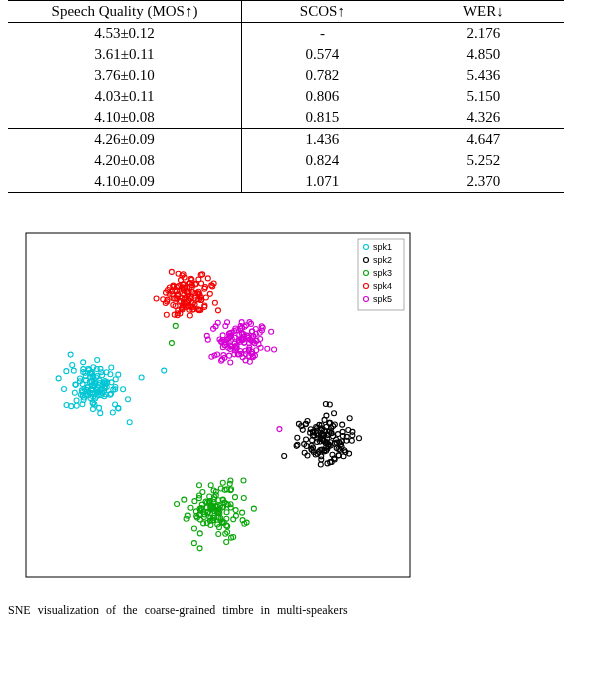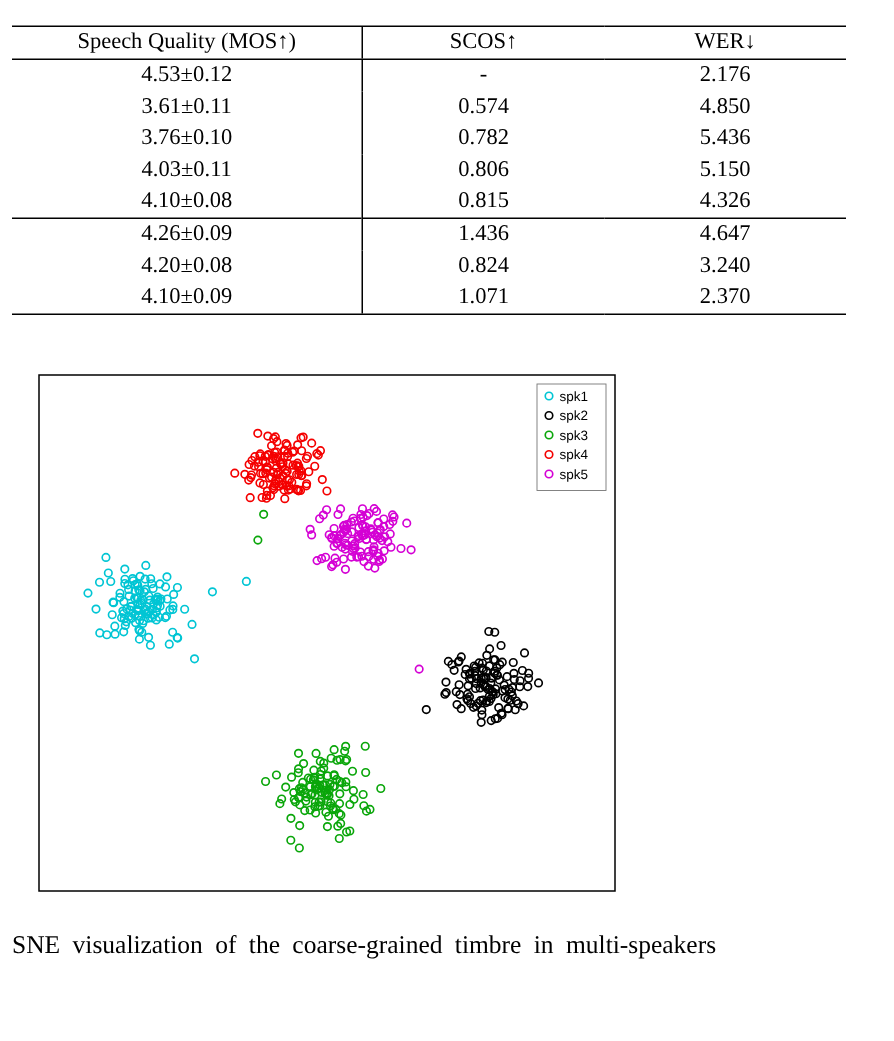--- a/index.html
+++ b/index.html
@@ -6,21 +6,21 @@
     margin: 0;
     padding: 0;
     font-family: "Times New Roman", Times, serif;
     font-size: 15px;
     color: #000;
     width: 596px;
     background: #fff;
   }
   .page {
     width: 572px;
-    padding: 17px 8px 0 8px;
+    padding: 0 8px 0 8px;
     box-sizing: border-box;
   }
   table.data-table {
     border-collapse: collapse;
     width: 100%;
     margin: 0 auto;
   }
   table.data-table th, table.data-table td {
     padding: 2px 12px;
     text-align: center;
@@ -41,21 +41,21 @@
   .chart-wrap {
     width: 100%;
     display: flex;
     justify-content: flex-start;
     margin-top: 22px;
   }
   svg.scatter {
     display: block;
   }
   .caption {
-    font-size: 17px;
+    font-size: 12px;
     margin-top: 8px;
     padding-left: 0;
     word-spacing: 4px;
   }
 </style>
 </head>
 <body>
 
 <div class="page">
 
@@ -96,21 +96,21 @@
       </tbody>
     <tbody id="tbody-bottom">
         <tr class="sec-top">
           <td class="col-mos bold">4.26±0.09</td>
           <td class="col-scos bold">1.436</td>
           <td class="col-wer bold">4.647</td>
         </tr>
         <tr>
           <td class="col-mos ">4.20±0.08</td>
           <td class="col-scos ">0.824</td>
-          <td class="col-wer ">3.240</td>
+          <td class="col-wer ">5.252</td>
         </tr>
         <tr class="sec-bottom">
           <td class="col-mos ">4.10±0.09</td>
           <td class="col-scos ">1.071</td>
           <td class="col-wer ">2.370</td>
         </tr>
       </tbody>
   </table>
 
   <div class="chart-wrap">

